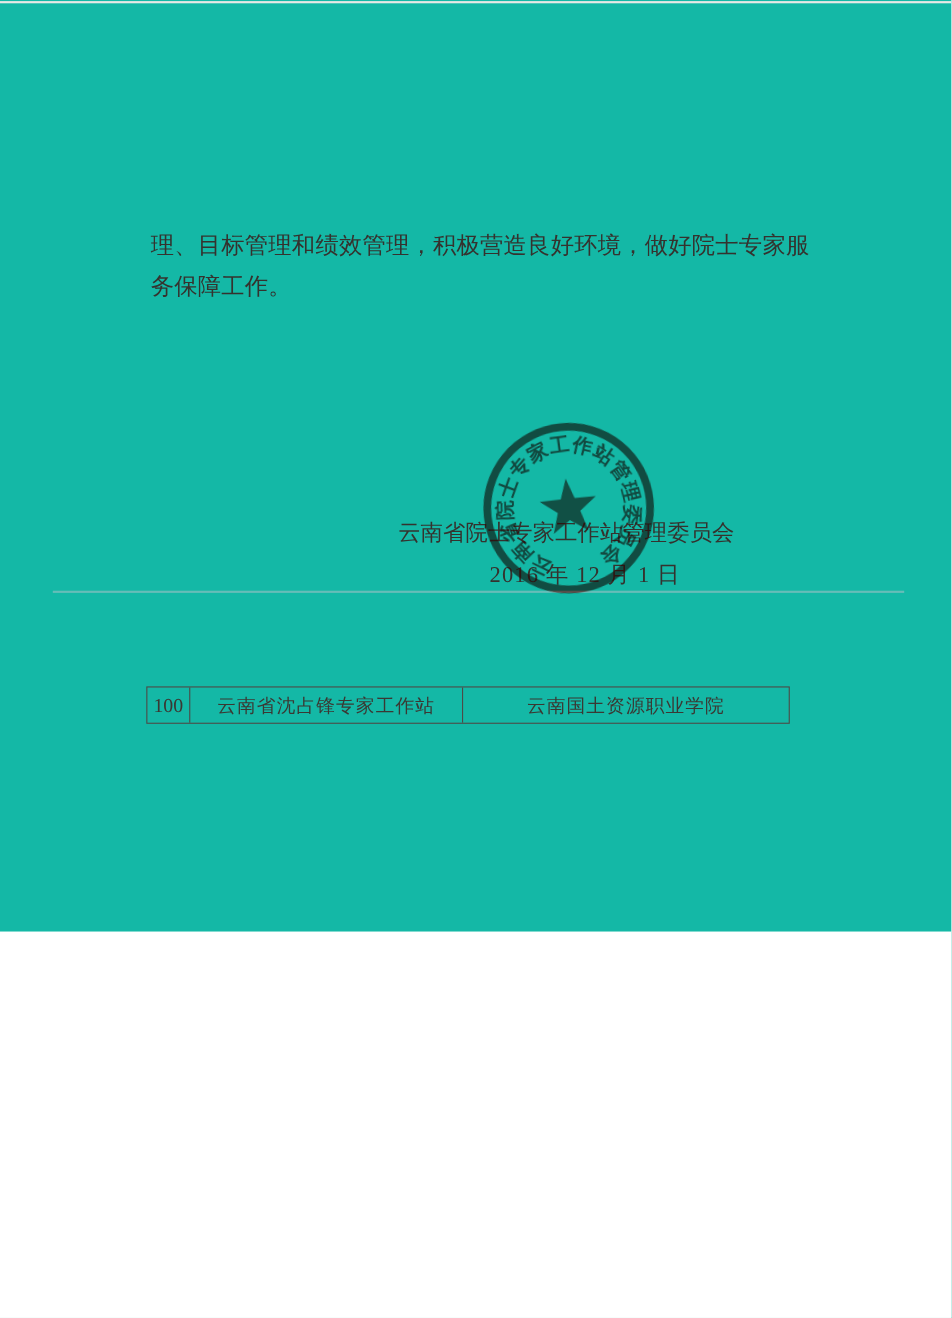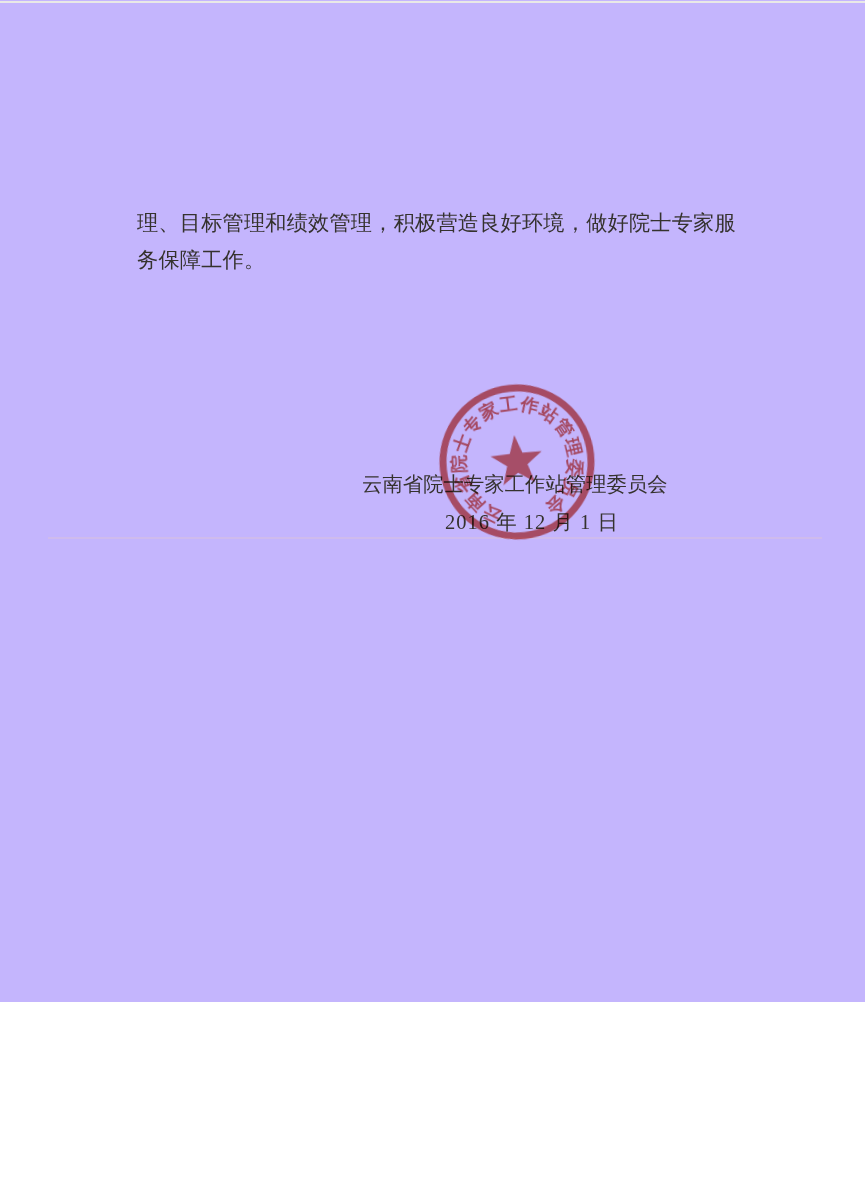--- a/index.html
+++ b/index.html
@@ -1,19 +1,19 @@
 <!DOCTYPE html>
 <html><head>
 <meta charset="utf-8">
 <style>
   html,body { margin:0; padding:0; background:#ffffff; }
   .page {
     position:relative;
-    width:865px; height:1002px;
-    background:#c4b5fd;
+    width:865px; height:847px;
+    background:#14b8a6;
     overflow:hidden;
     font-family:"Liberation Serif","DejaVu Serif",serif;
     color:#35322e;
   }
   .abs { position:absolute; white-space:nowrap; }
 
   .scan-edge-top {
     position:absolute; top:1px; left:0; width:865px; height:2px;
     background:#e9e9e6;
   }
@@ -84,16 +84,21 @@
     <defs>
       <path id="sealArc" d="M 100,152 A 52,52 0 1,1 100,48 A 52,52 0 1,1 100,152"></path>
     </defs>
     <circle cx="100" cy="100" r="74" fill="none" stroke="#ce4540" stroke-width="7" stroke-opacity="0.88"></circle>
     <polygon points="100,73 106.35,91.26 125.68,91.66 110.27,103.34 115.87,121.84 100,110.8 84.13,121.84 89.73,103.34 74.32,91.66 93.65,91.26" fill="#ce4540" fill-opacity="0.85"></polygon>
     <text font-size="18" letter-spacing="0.9" fill="#ce4540" fill-opacity="0.9">
       <textPath href="#sealArc" startOffset="6%">云南省院士专家工作站管理委员会</textPath>
     </text>
   </svg>
 
+  <div class="row-table">
+    <div class="cell cell-no">100</div>
+    <div class="cell cell-station">云南省沈占锋专家工作站</div>
+    <div class="cell cell-org">云南国土资源职业学院</div>
+  </div>
 
   <div class="abs page-number">— 3 —</div>
 
 </div>
 
 </body></html>

